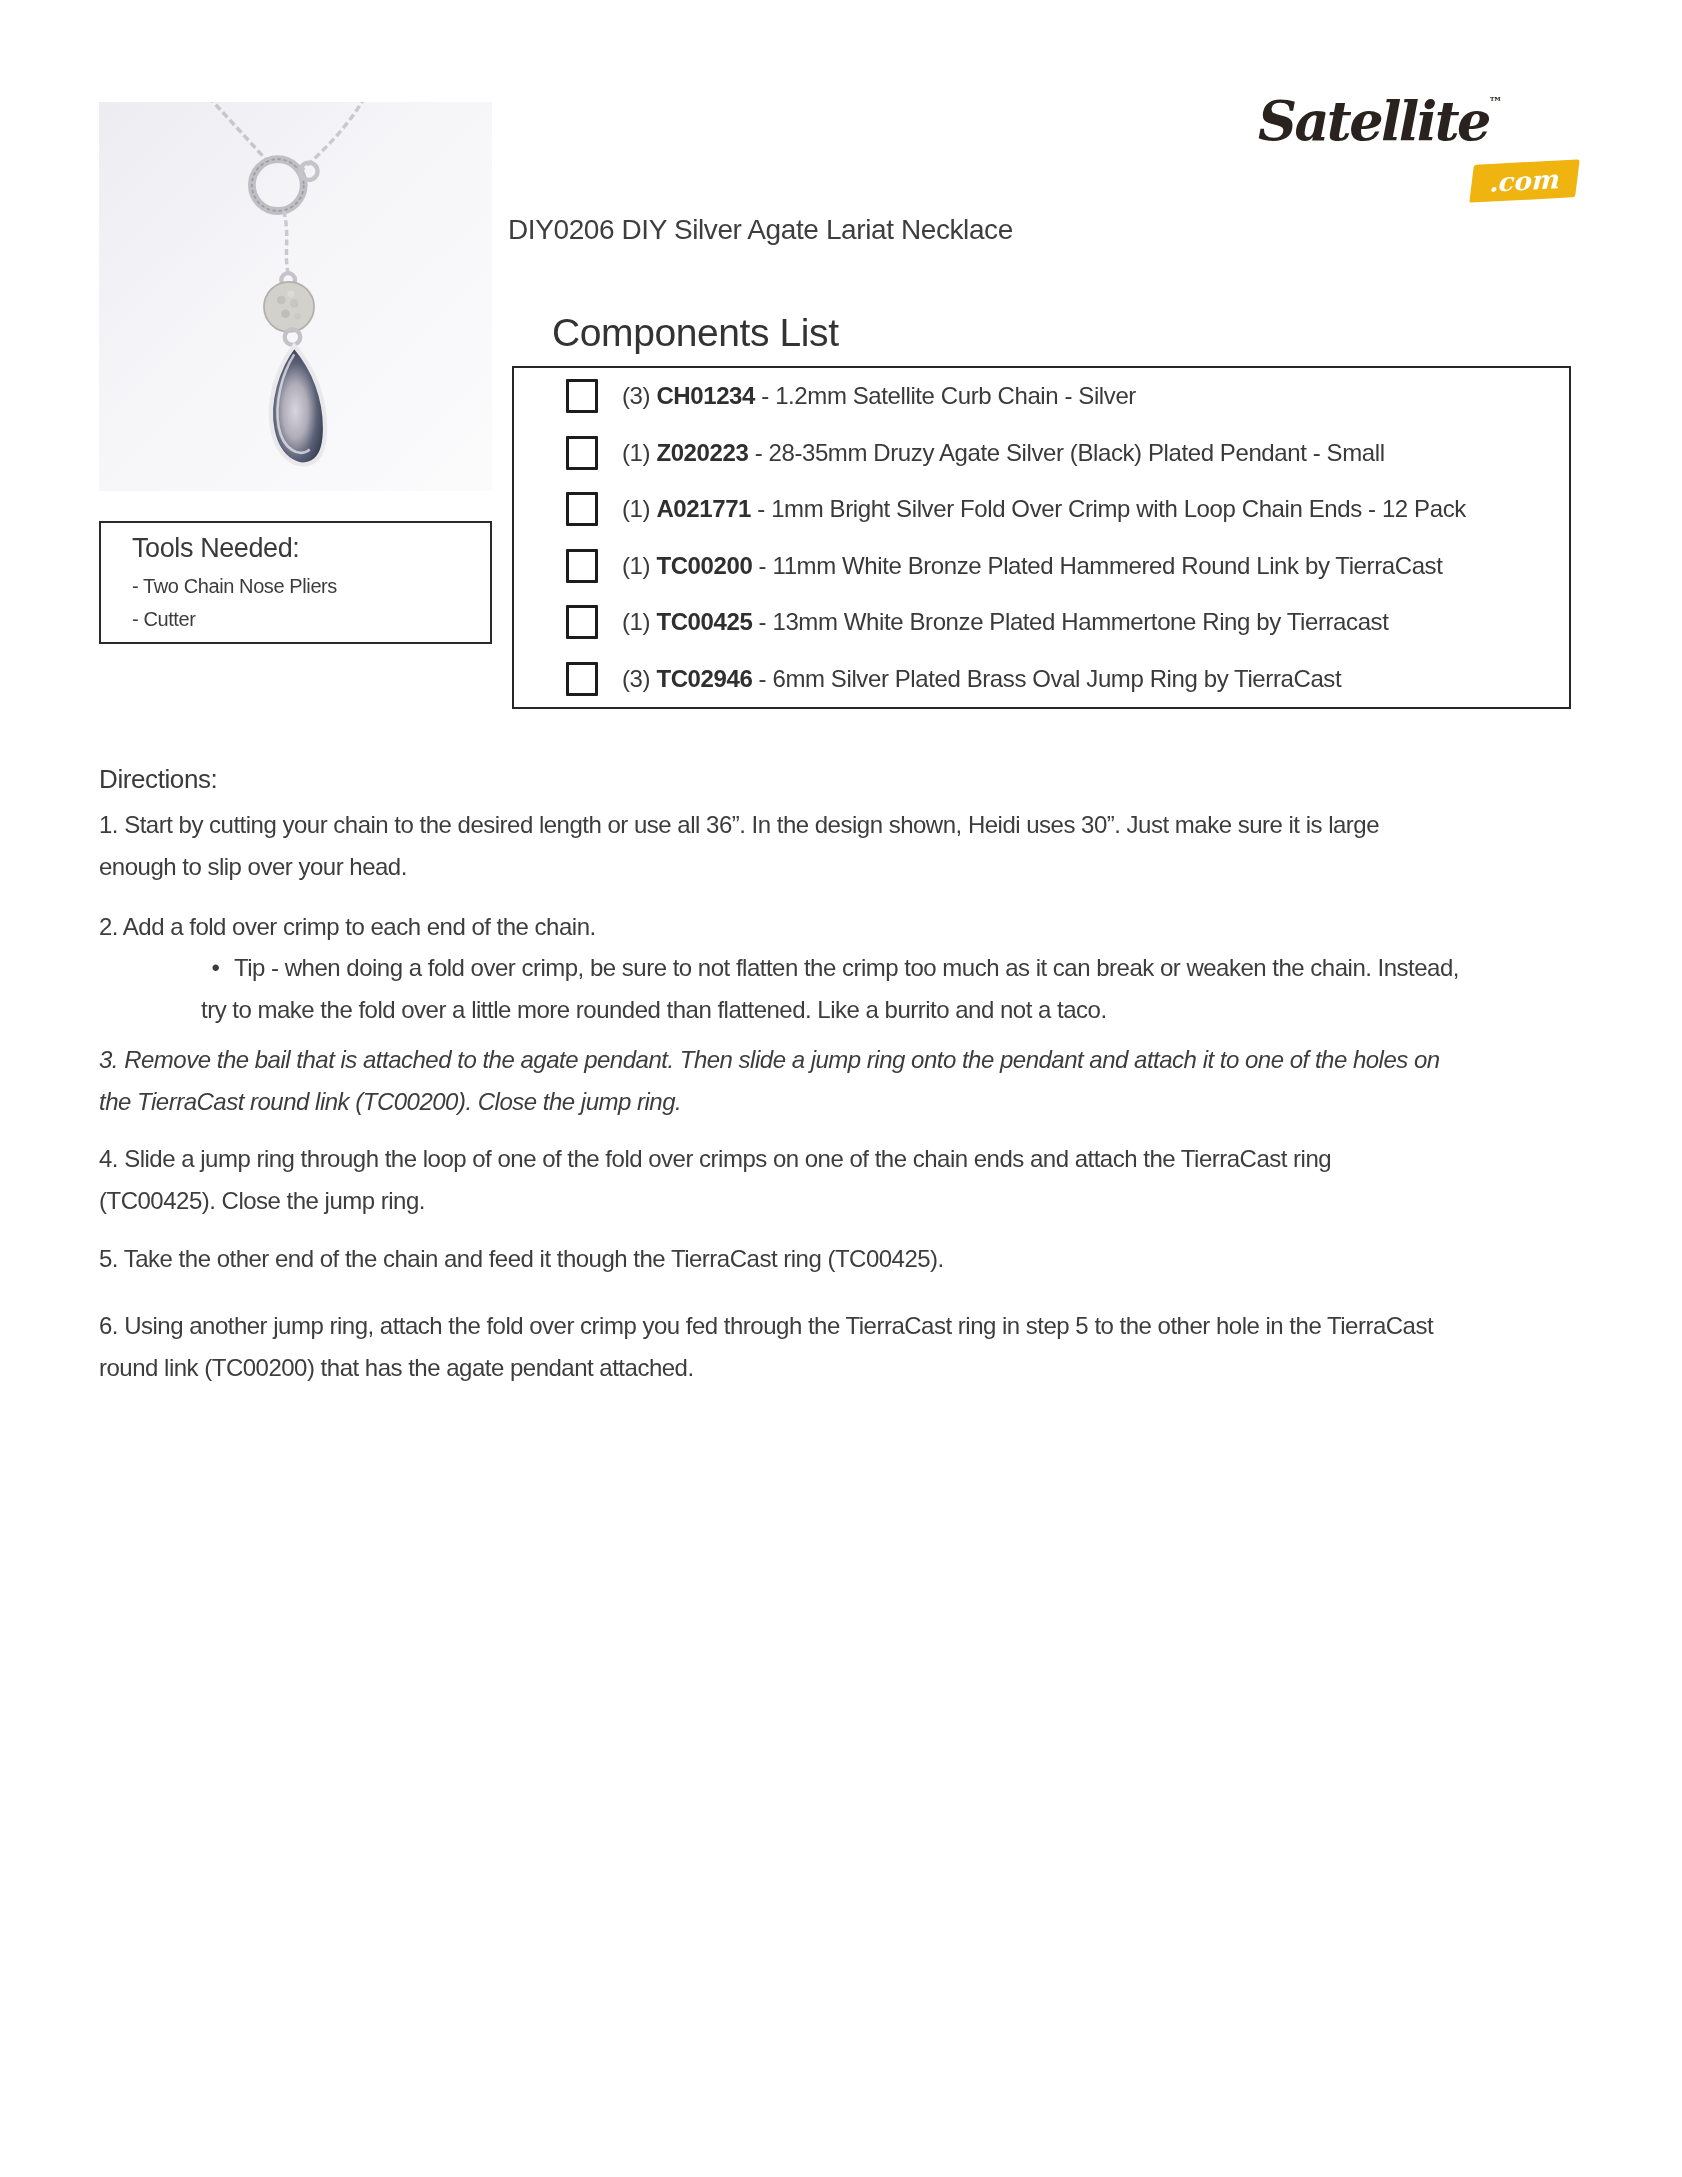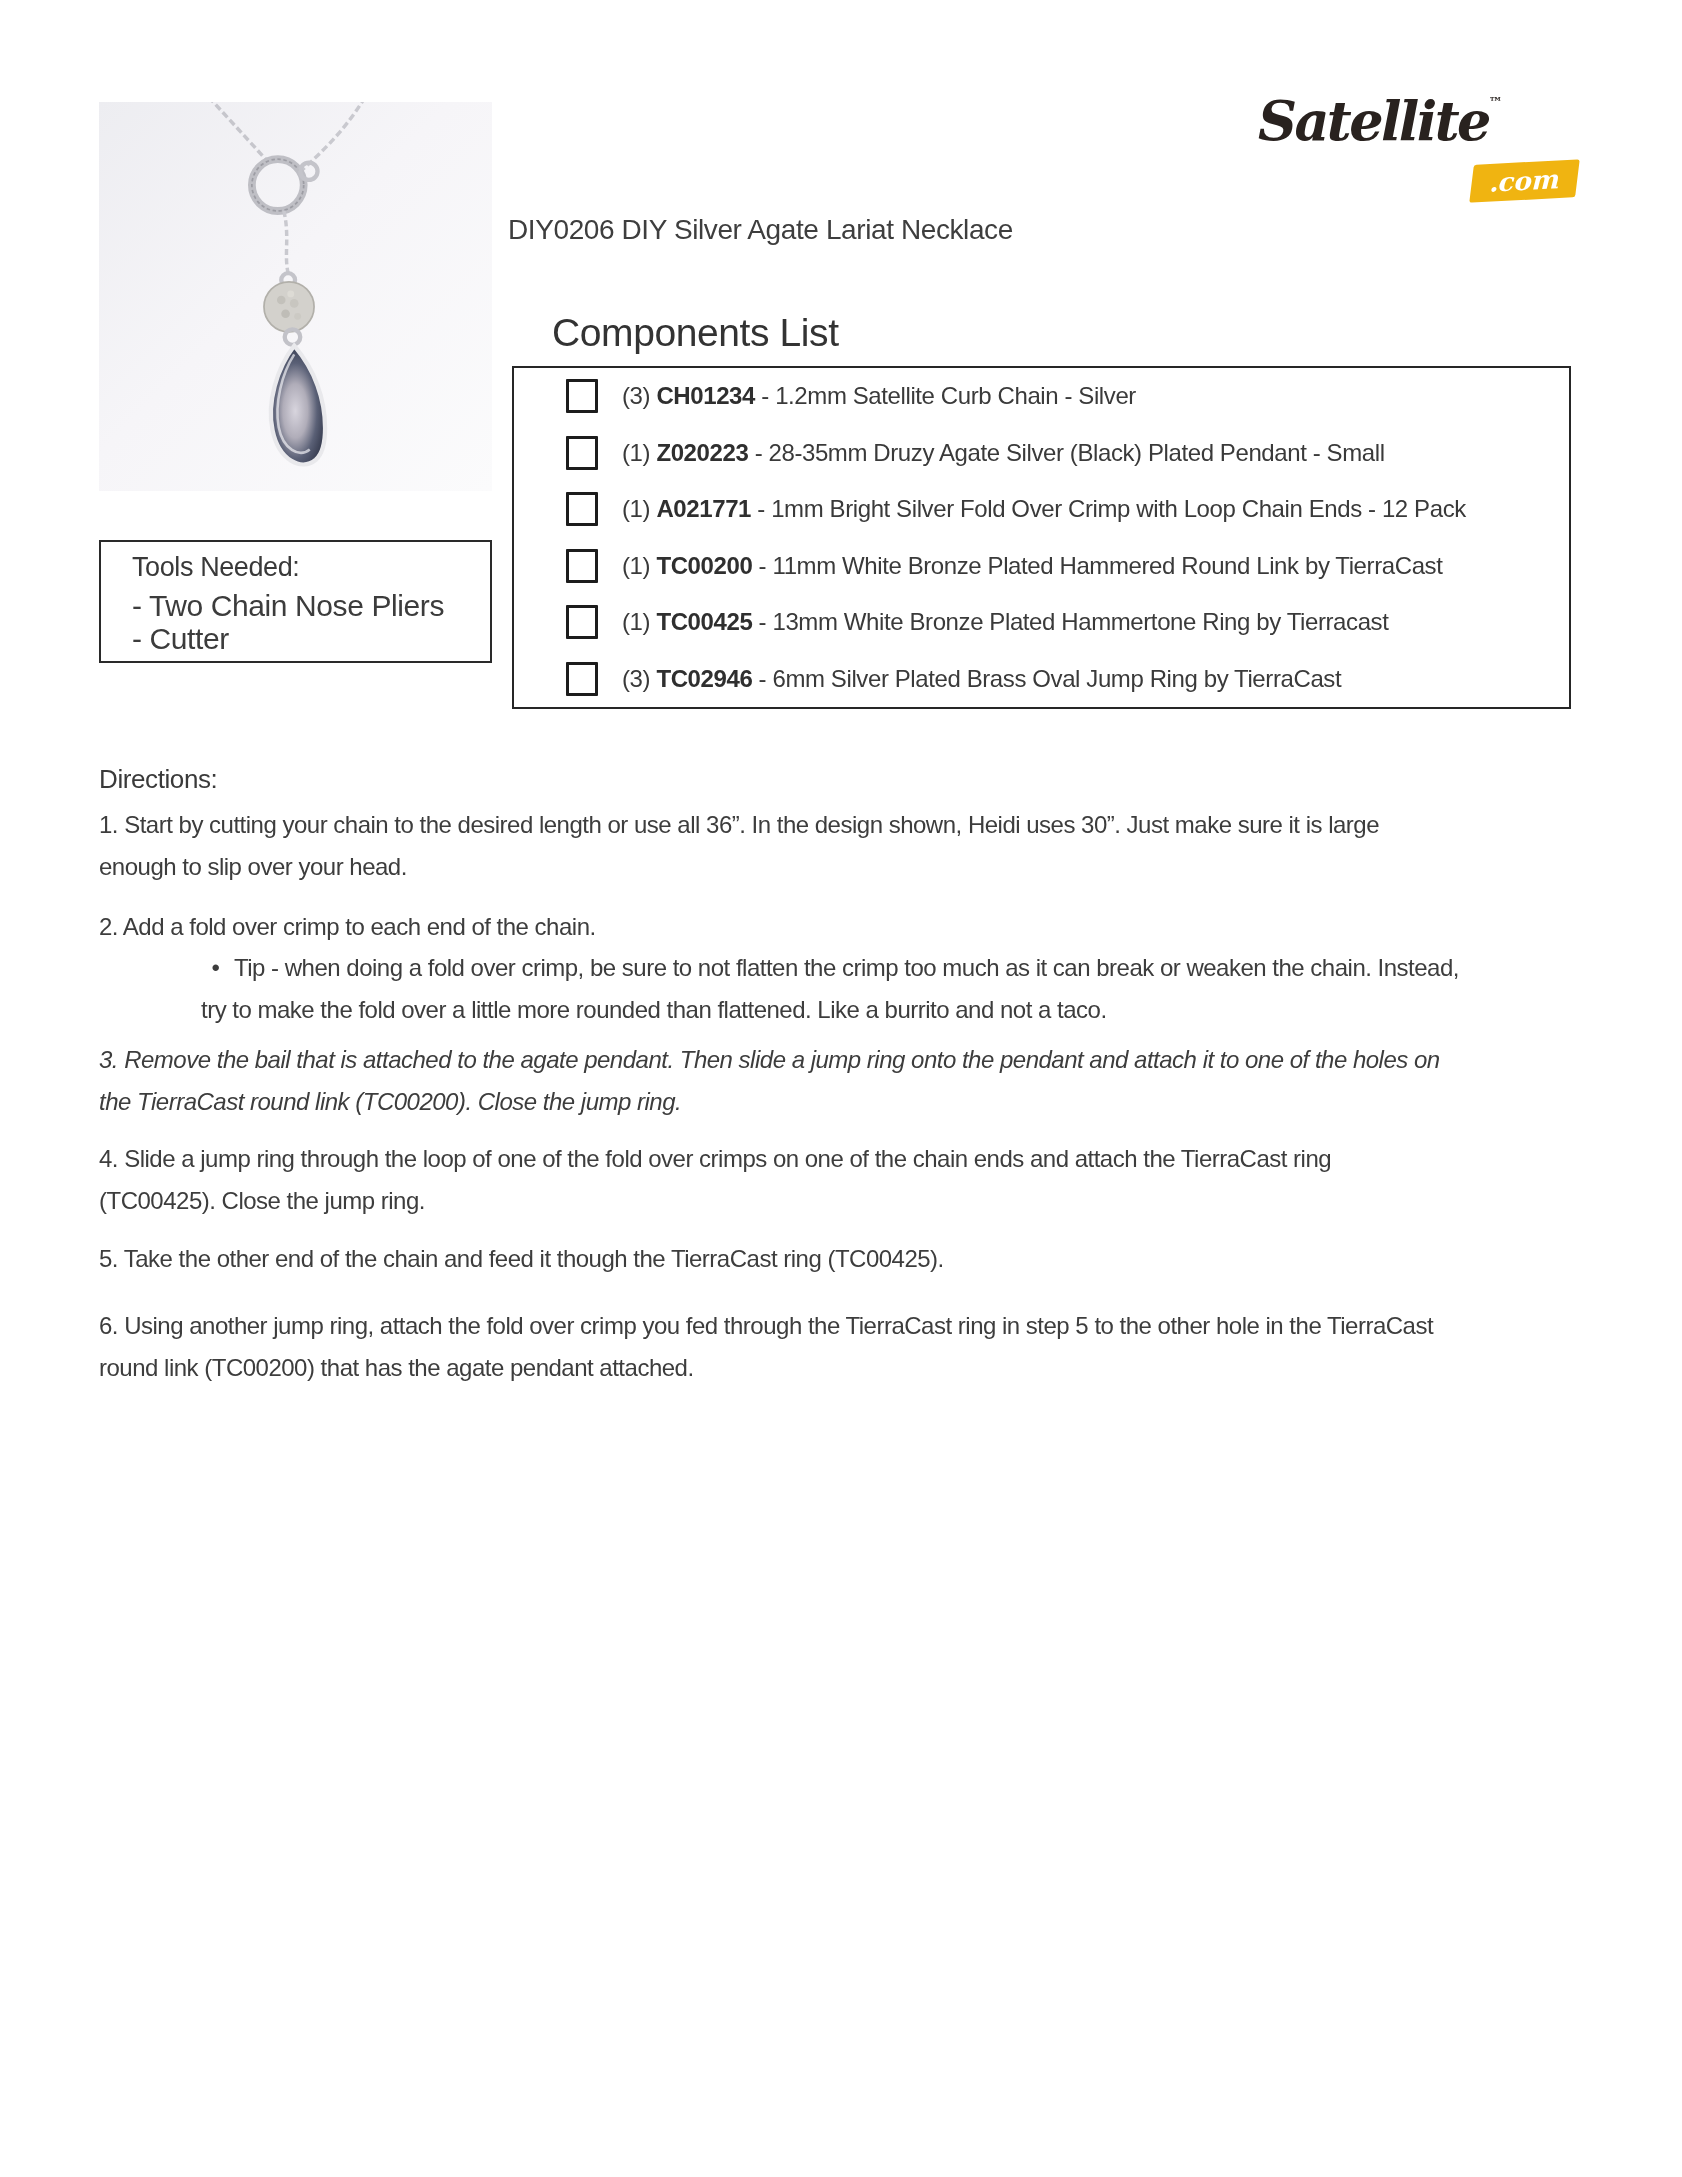--- a/index.html
+++ b/index.html
@@ -50,25 +50,25 @@
   .checkbox{
     width:26px;height:28px;border:3.5px solid #1c1c1c;border-radius:0.9px;
     background:#ffffff;margin-right:24px;flex:0 0 auto;
   }
   .comp-text{
     font-size:24px;letter-spacing:-0.4px;color:#3a3a3a;white-space:nowrap;
   }
   .comp-text b{font-weight:700;color:#2f2f2f;}
   
   .tools-box{
-    position:absolute;left:99px;top:540px;width:393px;height:123px;
+    position:absolute;left:99px;top:521px;width:393px;height:123px;
     border:2.6px solid #2a2a2a;box-sizing:border-box;padding:10.4px 0 0 31px;
   }
   .tools-heading{font-size:27px;color:#393939;letter-spacing:-0.4px;}
-  .tool-item{font-size:30px;line-height:33px;color:#3c3c3c;letter-spacing:-0.4px;}
+  .tool-item{font-size:20px;line-height:33px;color:#3c3c3c;letter-spacing:-0.4px;}
   .tools-list{margin-top:5.2px;}
   
   .directions{position:absolute;left:99px;top:764px;width:1561px;height:778px;}
   .dir-heading{position:absolute;left:0;top:0;font-size:26px;color:#3a3a3a;letter-spacing:-0.4px;}
   .step{
     position:absolute;left:0;width:1561px;font-size:24px;line-height:42px;
     color:#3d3d3d;letter-spacing:-0.5px;white-space:pre-line;
   }
   .step-1{top:40px;}
   .step-2{top:142px;}

